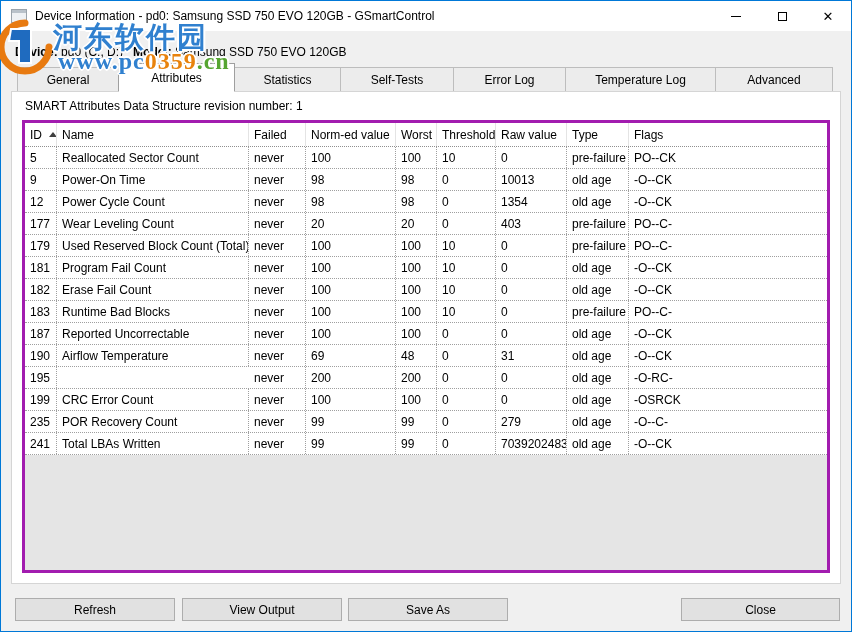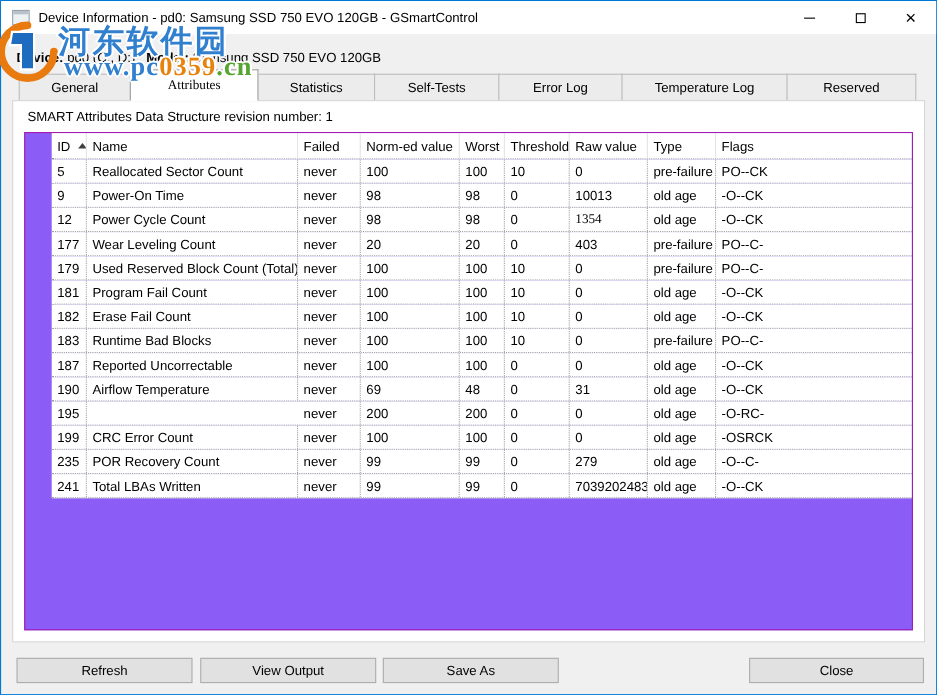--- a/index.html
+++ b/index.html
@@ -72,21 +72,21 @@
     position: absolute; left: 10px; right: 10px; top: 90px; bottom: 47px;
     background: #ffffff; border: 1px solid #d5d5d5;
   }
   .revision-label {
     position: absolute; left: 13px; top: 7px; font-size: 12px;
   }
 
   
   .smart-table {
     position: absolute; left: 10px; right: 10px; top: 28px; bottom: 10px;
-    background: #8b5cf6; border: 1px solid #a21caf; overflow: hidden; padding-left: 24px;
+    background: #e5e5e5; border: 3px solid #a21caf; overflow: hidden;
   }
   .thead { display: flex; height: 24px; border-bottom: 1px dotted #8f8f8f; background: #fff; }
   .th {
     display: flex; align-items: center; padding-left: 5px;
     border-right: 1px solid #e4e4e4; font-size: 12px; white-space: nowrap; overflow: hidden;
     flex: 0 0 auto;
   }
   .th.flex, .td.flex { flex: 1 1 auto; border-right: none; }
   .sort-arrow {
     width: 0; height: 0; margin-left: 7px;
@@ -161,26 +161,26 @@
 
   <div class="device-line">
     <span class="lbl">Device:</span><span>&nbsp;</span>
     <span class="val">pd0 (C:, D:)</span>
     <span class="lbl">Model:</span><span>&nbsp;</span>
     <span>Samsung SSD 750 EVO 120GB</span>
   </div>
 
   <div class="tab-bar">
       <div class="tab" style="width: 102px;">General</div>
-      <div class="tab active" style="width: 117px; font-family: Liberation Serif, serif;">Attributes</div>
+      <div class="tab active" style="width: 117px;">Attributes</div>
       <div class="tab" style="width: 107px;">Statistics</div>
       <div class="tab" style="width: 114px;">Self-Tests</div>
       <div class="tab" style="width: 113px;">Error Log</div>
       <div class="tab" style="width: 151px;">Temperature Log</div>
-      <div class="tab" style="width: 118px;">Reserved</div>
+      <div class="tab" style="width: 118px;">Advanced</div>
     </div>
 
   <div class="tab-page">
     <div class="revision-label">SMART Attributes Data Structure revision number: 1</div>
     <div class="smart-table">
       <div class="thead">
           <div class="th" style="width: 32px;">
             <span>ID</span>
             <span class="sort-arrow"></span>
           </div>
@@ -232,21 +232,21 @@
             <div class="td" style="width: 62px;">old age</div>
             <div class="td flex">-O--CK</div>
           </div>
           <div class="trow">
             <div class="td" style="width: 32px;">12</div>
             <div class="td" style="width: 192px;">Power Cycle Count</div>
             <div class="td" style="width: 57px;">never</div>
             <div class="td" style="width: 90px;">98</div>
             <div class="td" style="width: 41px;">98</div>
             <div class="td" style="width: 59px;">0</div>
-            <div class="td" style="width: 71px; font-family: Liberation Serif, serif;">1354</div>
+            <div class="td" style="width: 71px;">1354</div>
             <div class="td" style="width: 62px;">old age</div>
             <div class="td flex">-O--CK</div>
           </div>
           <div class="trow">
             <div class="td" style="width: 32px;">177</div>
             <div class="td" style="width: 192px;">Wear Leveling Count</div>
             <div class="td" style="width: 57px;">never</div>
             <div class="td" style="width: 90px;">20</div>
             <div class="td" style="width: 41px;">20</div>
             <div class="td" style="width: 59px;">0</div>

